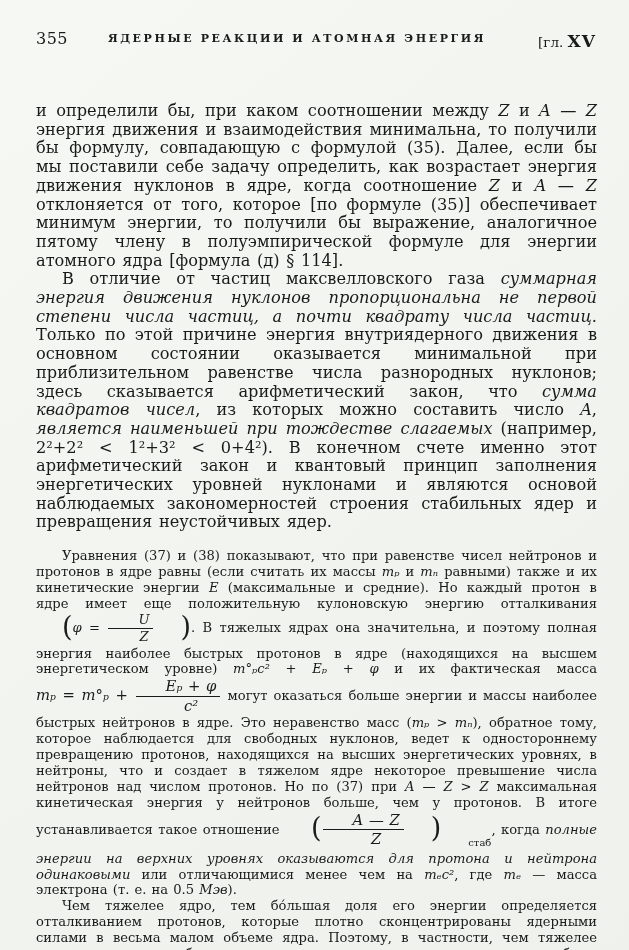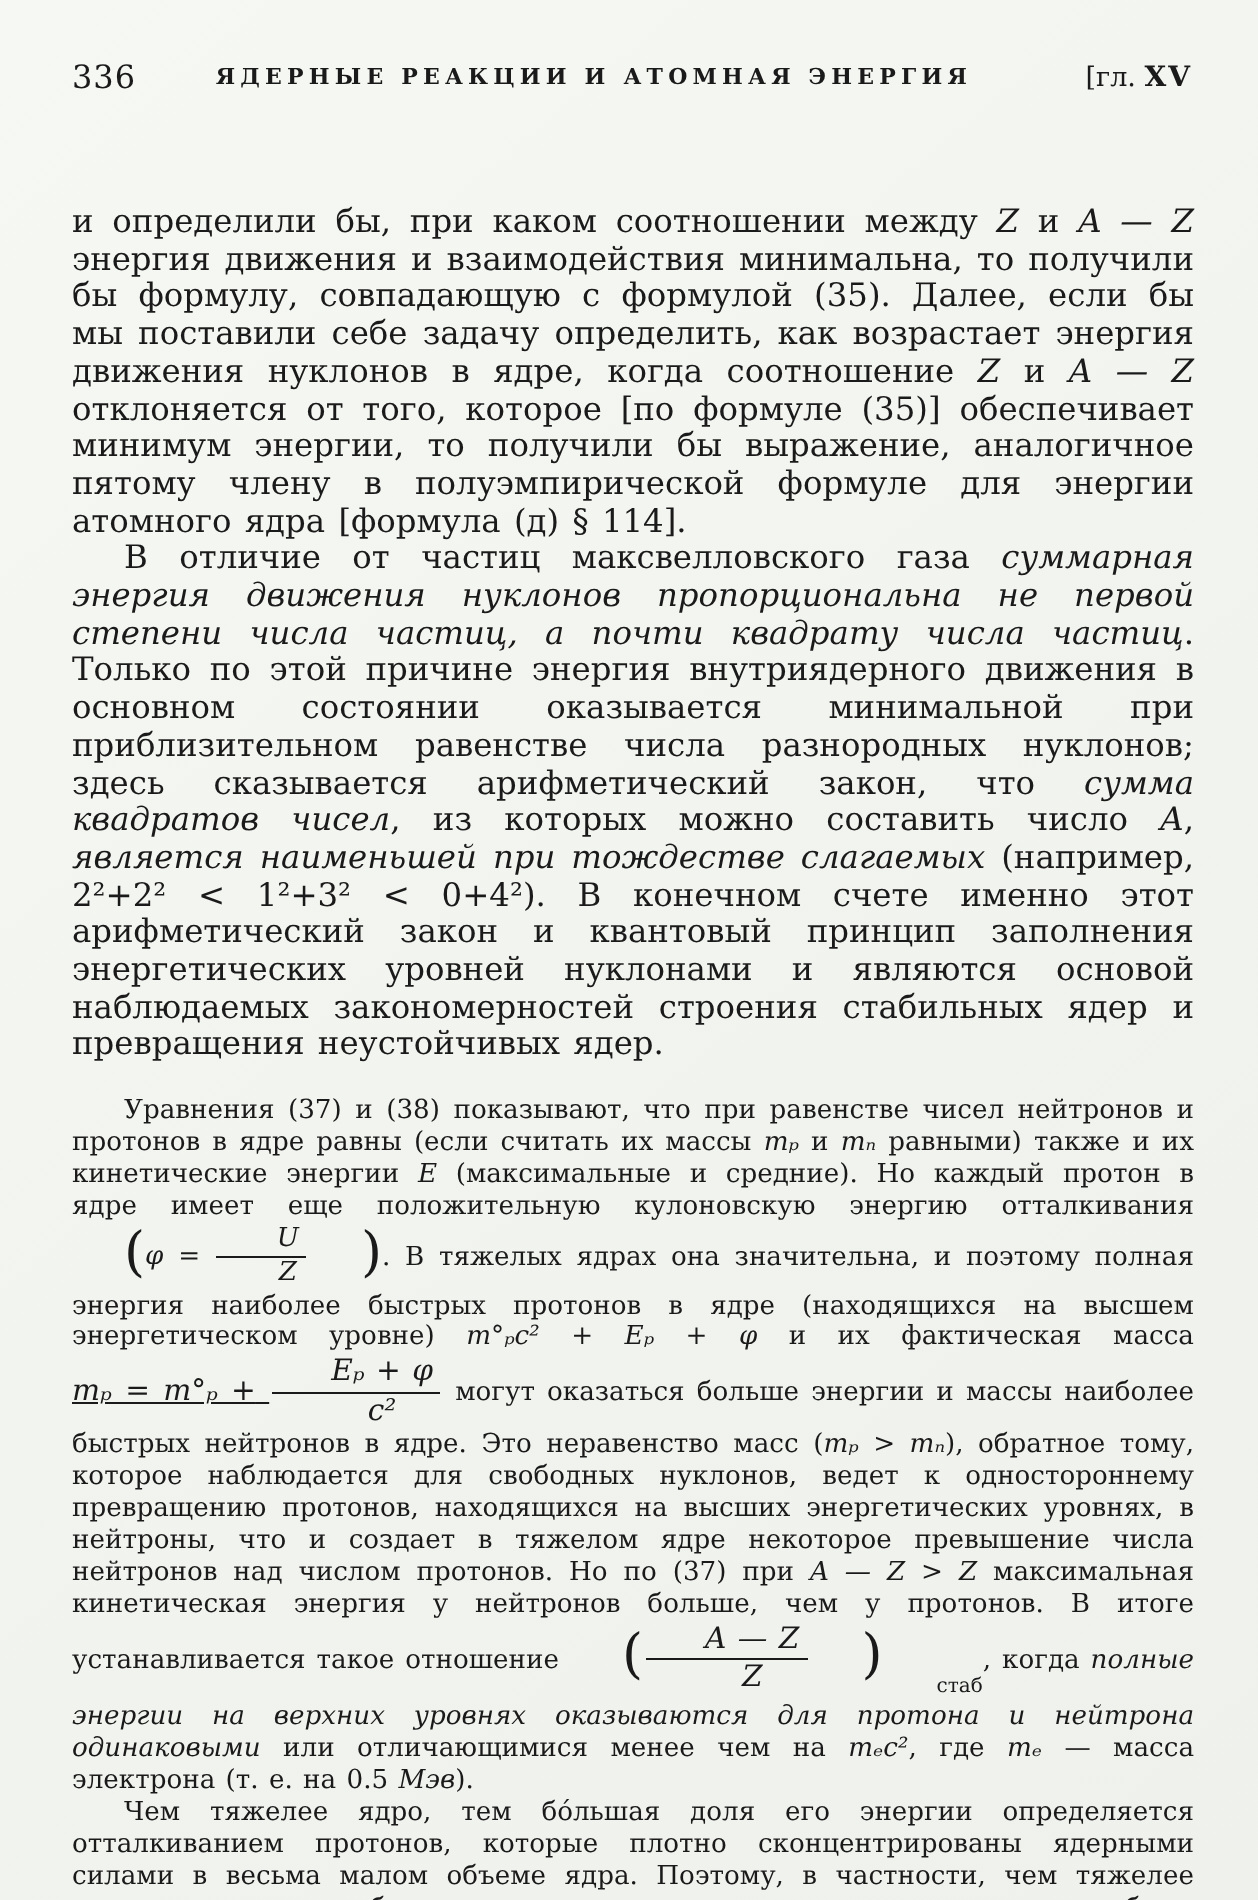--- a/index.html
+++ b/index.html
@@ -13,48 +13,48 @@
     position:relative;width:629px;height:950px;
     background:linear-gradient(140deg,#f6f8f3 0%,#f1f3ee 60%,#eff1ec 100%);
   }
   .header{position:absolute;top:29px;left:36px;right:33px;height:20px;}
   .pnum{position:absolute;left:0;top:0;font-size:16px;letter-spacing:0.5px;}
   .rtitle{
     position:absolute;left:70px;right:110px;top:3px;text-align:right;
     font-size:11px;font-weight:bold;letter-spacing:2.6px;white-space:nowrap;
   }
   .chap{position:absolute;right:0;top:2px;font-size:13.5px;white-space:nowrap;}
-  .chap .sc{font-size:14px;font-weight:bold;letter-spacing:1px;text-align:right;}
+  .chap .sc{font-size:17px;font-weight:bold;letter-spacing:1px;text-align:right;}
   .content{position:absolute;top:66px;left:36px;width:561px;}
   .para{
     margin:0;text-align:justify;text-indent:26px;
     font-size:16.2px;line-height:18.7px;
     word-spacing:1.5px;
   }
   .para.noind{text-indent:0;margin-top:36px;}
   .petit{margin-top:16px;}
   .petit .para{font-size:13.1px;line-height:15.9px;word-spacing:1px;}
   .it{font-style:italic;}
   
   .fg{white-space:nowrap;}
-  .fg.big{font-size:14.8px;text-decoration:underline;}
+  .fg.big{font-size:14.8px;}
   .bp{display:inline-block;font-size:27px;line-height:0;vertical-align:middle;position:relative;top:-2px;}
   .fr{display:inline-block;vertical-align:middle;text-align:center;line-height:1.25;padding:0 1px;}
   .fn{display:block;border-bottom:1px solid #1a1a1a;padding:0 4px;font-style:italic;}
   .fd{display:block;font-style:italic;}
   .fl{font-style:italic;}
   .fsub{display:inline-block;font-size:10px;vertical-align:-12px;margin-left:1px;font-style:normal;}
 </style>
 </head>
 <body>
 
 <div class="page">
 
   <div class="header">
-    <span class="pnum">336</span>
+    <span class="pnum">355</span>
     <span class="rtitle">ЯДЕРНЫЕ РЕАКЦИИ И АТОМНАЯ ЭНЕРГИЯ</span>
     <span class="chap"><span>[гл.</span> <span class="sc">XV</span></span>
   </div>
 
   <div class="content">
 
     <p class="para noind"><span>и определили бы, при каком соотношении между </span><span class="it">Z</span><span> и </span><span class="it">A — Z</span><span> энергия движения и взаимодействия минимальна, то получили бы формулу, совпадающую с формулой (35). Далее, если бы мы поставили себе задачу определить, как возрастает энергия движения нуклонов в ядре, когда соотношение </span><span class="it">Z</span><span> и </span><span class="it">A — Z</span><span> отклоняется от того, которое [по формуле (35)] обеспечивает минимум энергии, то получили бы выражение, аналогичное пятому члену в полуэмпирической формуле для энергии атомного ядра [формула (д) § 114].</span></p>
 
     <p class="para"><span>В отличие от частиц максвелловского газа </span><span class="it">суммарная энергия движения нуклонов пропорциональна не первой степени числа частиц, а почти квадрату числа частиц</span><span>. Только по этой причине энергия внутриядерного движения в основном состоянии оказывается минимальной при приблизительном равенстве числа разнородных нуклонов; здесь сказывается арифметический закон, что </span><span class="it">сумма квадратов чисел</span><span>, из которых можно составить число </span><span class="it">A</span><span>, </span><span class="it">является наименьшей при тождестве слагаемых</span><span> (например, 2²+2² &lt; 1²+3² &lt; 0+4²). В конечном счете именно этот арифметический закон и квантовый принцип заполнения энергетических уровней нуклонами и являются основой наблюдаемых закономерностей строения стабильных ядер и превращения неустойчивых ядер.</span></p>
 

